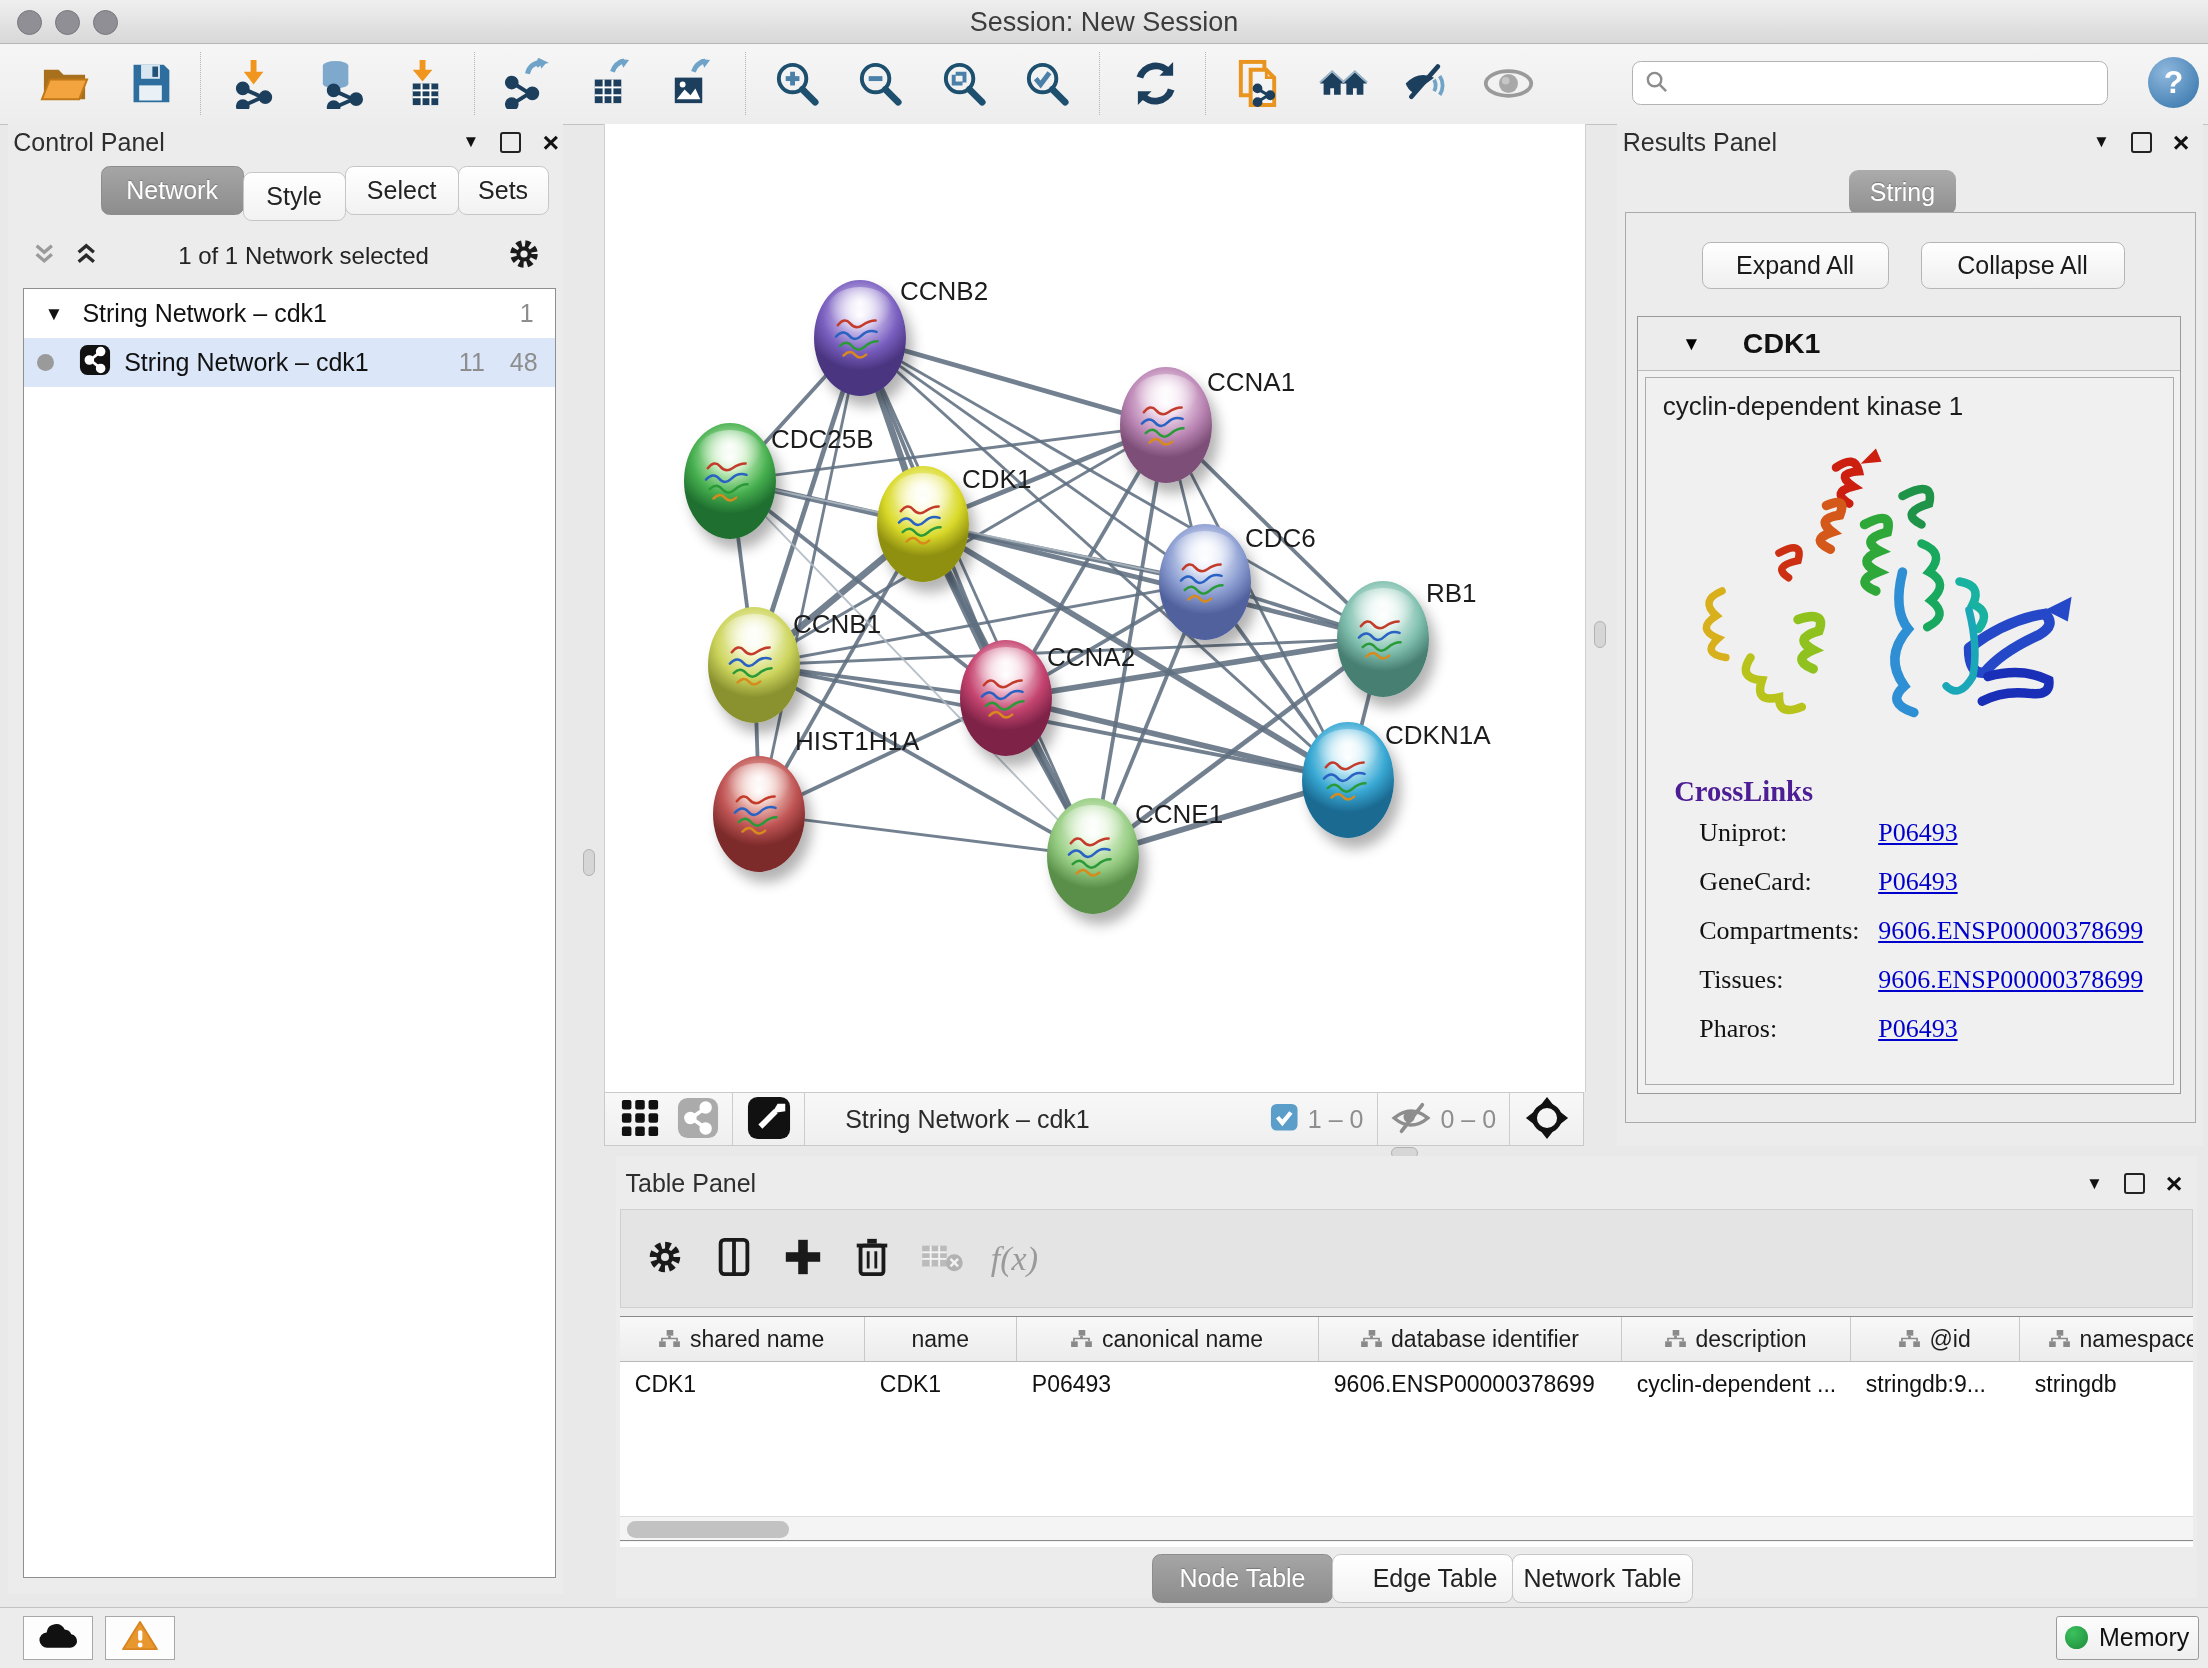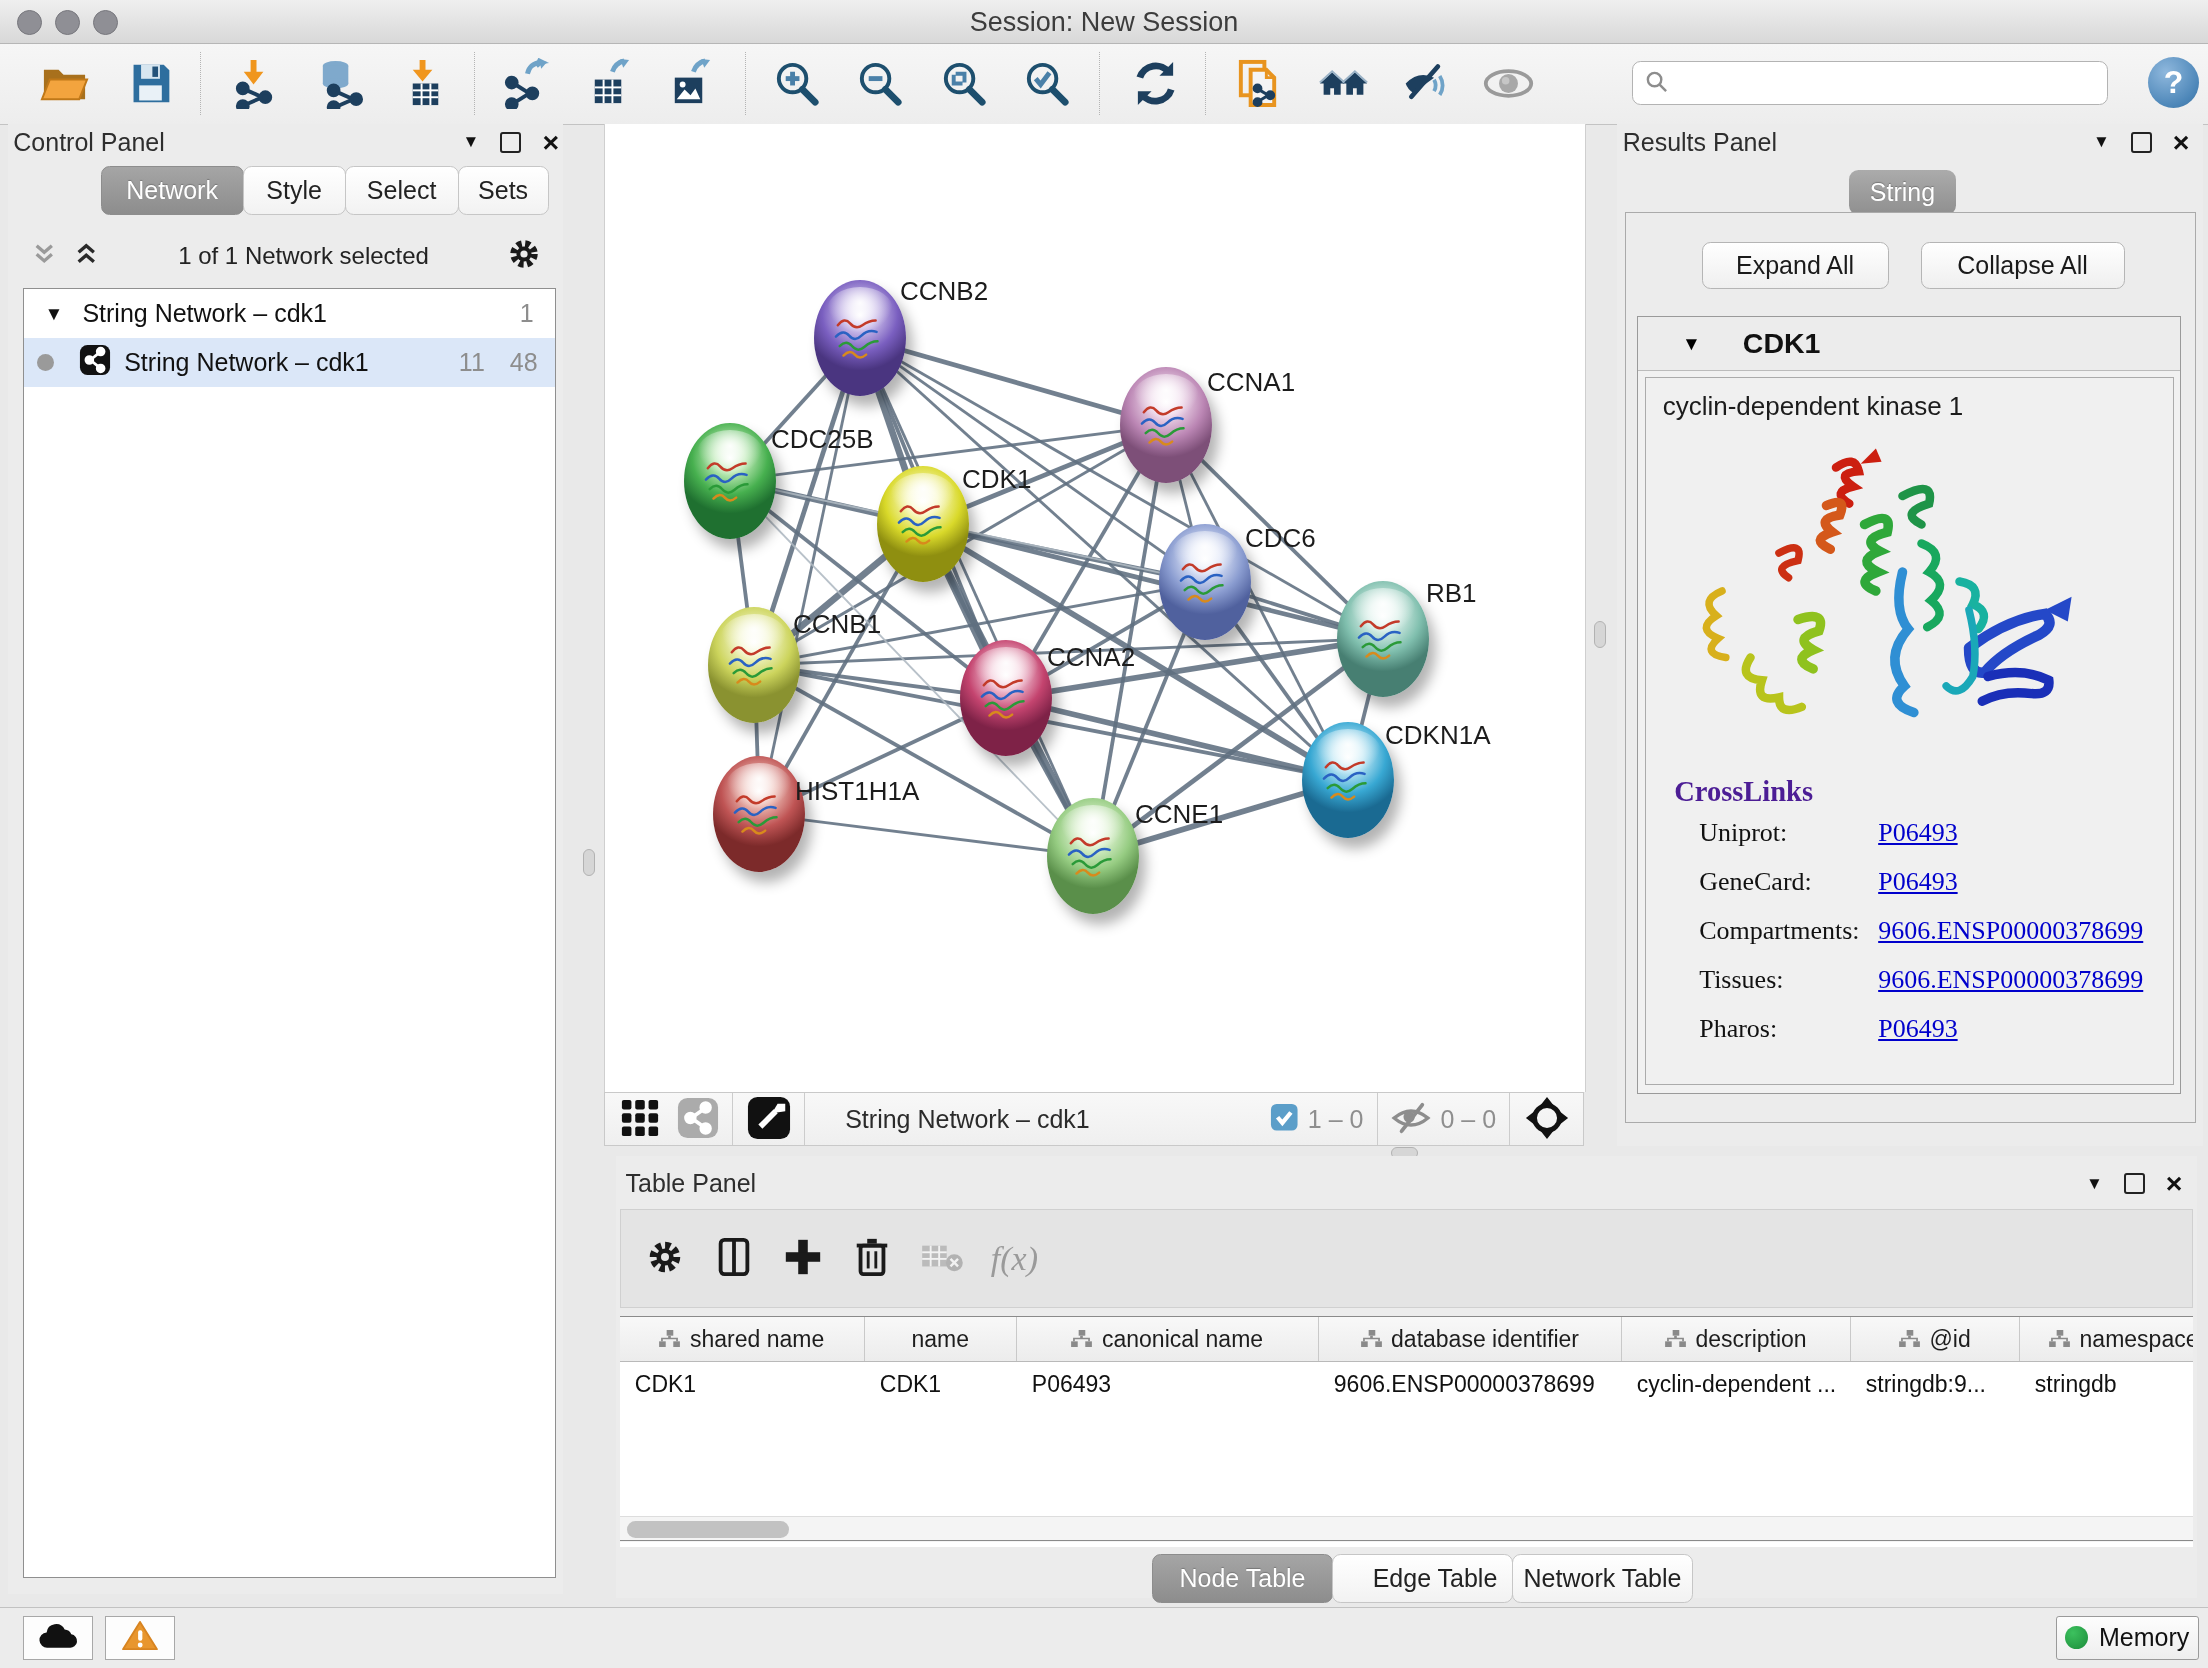--- a/index.html
+++ b/index.html
@@ -271,21 +271,21 @@
 
 <div id="control-panel" class="abs">
   <div style="position:absolute;left:5.7px;top:3.8px;" class="panel-title">Control Panel</div>
   <div class="panel-ctl" style="position:absolute;left:455px;top:7.6px;">
     <span class="pc-arr">▼</span>
     <span class="pc-float"></span>
     <span class="pc-x">×</span>
   </div>
   <div id="cp-tabs">
       <div class="tab sel" style="width: 143px;">Network</div>
-      <div class="tab" style="width: 103px;">Style</div>
+      <div class="tab" style="width: 103px; margin-top: 6px;">Style</div>
       <div class="tab" style="width: 114px;">Select</div>
       <div class="tab" style="width: 91px;">Sets</div>
     </div>
   <div id="cp-subhead">
     <span style="margin-left:11.4px"><svg width="28.5" height="28.5" viewBox="0 0 30 30">
           <path d="M7 6 l8 7 8 -7 M7 15 l8 7 8 -7" stroke="#9a9a9a" stroke-width="3.5" fill="none"></path>
         </svg></span>
     <span style="margin-left:13.3px"><svg width="28.5" height="28.5" viewBox="0 0 30 30">
           <path d="M7 13 l8 -7 8 7 M7 23 l8 -7 8 7" stroke="#2a2a2a" stroke-width="3.5" fill="none"></path>
         </svg></span>
@@ -479,21 +479,21 @@
       <div class="node" style="left: 108px; top: 632px; background: radial-gradient(62% 48% at 50% 30%, rgb(255, 255, 255) 0%, rgb(238, 192, 184) 26%, rgb(191, 84, 84) 66%, rgb(124, 42, 42) 100%);">
         <svg width="61" height="53" viewBox="0 0 64 56">
           <g fill="none" stroke-width="2.6" stroke-linecap="round">
             <path d="M8 14 q7 -9 13 -2 t13 2 t14 -5" stroke="#c33b2a"></path>
             <path d="M6 26 q8 -8 14 -1 t13 0 t16 -4" stroke="#2a62c3"></path>
             <path d="M10 36 q7 -7 13 0 t13 1 t14 -6" stroke="#2a9a38"></path>
             <path d="M14 46 q7 -7 12 -1 t12 0" stroke="#d88a1c"></path>
           </g>
         </svg>
       </div>
-      <div class="node-label" style="left: 190px; top: 652px;">HIST1H1A</div>
+      <div class="node-label" style="left: 190px; top: 602px;">HIST1H1A</div>
       <div class="node" style="left: 442px; top: 674px; background: radial-gradient(62% 48% at 50% 30%, rgb(255, 255, 255) 0%, rgb(221, 242, 208) 26%, rgb(150, 204, 130) 66%, rgb(90, 143, 74) 100%);">
         <svg width="61" height="53" viewBox="0 0 64 56">
           <g fill="none" stroke-width="2.6" stroke-linecap="round">
             <path d="M8 14 q7 -9 13 -2 t13 2 t14 -5" stroke="#c33b2a"></path>
             <path d="M6 26 q8 -8 14 -1 t13 0 t16 -4" stroke="#2a62c3"></path>
             <path d="M10 36 q7 -7 13 0 t13 1 t14 -6" stroke="#2a9a38"></path>
             <path d="M14 46 q7 -7 12 -1 t12 0" stroke="#d88a1c"></path>
           </g>
         </svg>
       </div>

